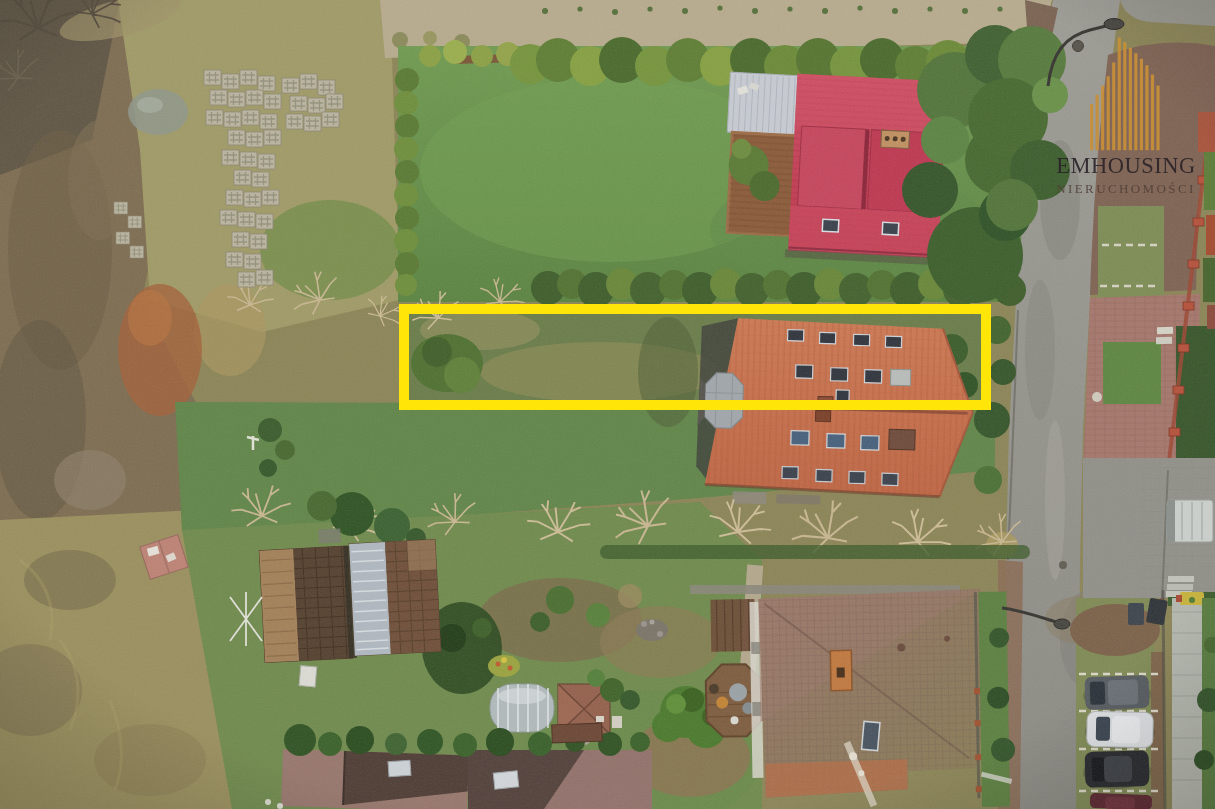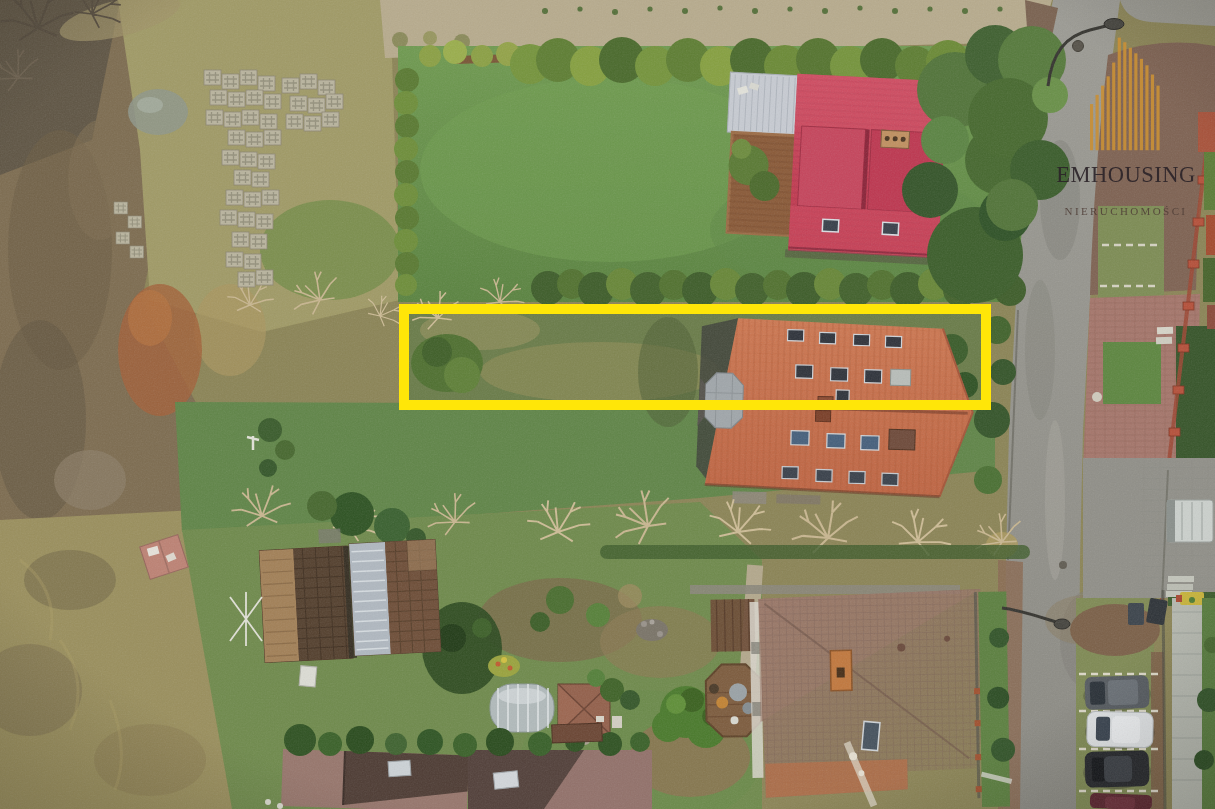--- a/index.html
+++ b/index.html
@@ -1,21 +1,21 @@
 <!DOCTYPE html>
 <html><head>
 <meta charset="utf-8">
 <style>
   html,body{margin:0;padding:0;background:#181818;}
   .stage{position:relative;width:1215px;height:809px;overflow:hidden;font-family:"Liberation Sans",sans-serif;}
   .scene{position:absolute;left:0;top:0;}
   .watermark{position:absolute;left:1052px;top:34px;width:148px;display:flex;flex-direction:column;align-items:center;z-index:5;pointer-events:none;}
   .wm-bars{width:72px;height:118px;opacity:.92;}
-  .wm-brand{font-family:"Liberation Serif","DejaVu Serif",serif;font-size:22.5px;line-height:1;color:#2b2328;opacity:.9;letter-spacing:.5px;margin-top:12px;white-space:nowrap;}
-  .wm-sub{font-family:"Liberation Serif","DejaVu Serif",serif;font-size:11px;color:#4e3d36;opacity:.85;letter-spacing:2.4px;margin-top:18px;white-space:nowrap;}
+  .wm-brand{font-family:"Liberation Serif","DejaVu Serif",serif;font-size:22.5px;line-height:1;color:#2b2328;opacity:.9;letter-spacing:.5px;margin-top:3px;white-space:nowrap;}
+  .wm-sub{font-family:"Liberation Serif","DejaVu Serif",serif;font-size:13px;color:#4e3d36;opacity:.85;letter-spacing:2.4px;margin-top:3px;white-space:nowrap;}
 </style>
 </head>
 <body>
 
 <div class="stage">
 <svg class="scene" width="1215" height="809" viewBox="0 0 1215 809">
 <defs>
   <linearGradient id="lgLawn" x1="0" y1="0" x2="0" y2="1">
     <stop offset="0" stop-color="#6f9a50"></stop>
           <stop offset="1" stop-color="#5a8340"></stop>

